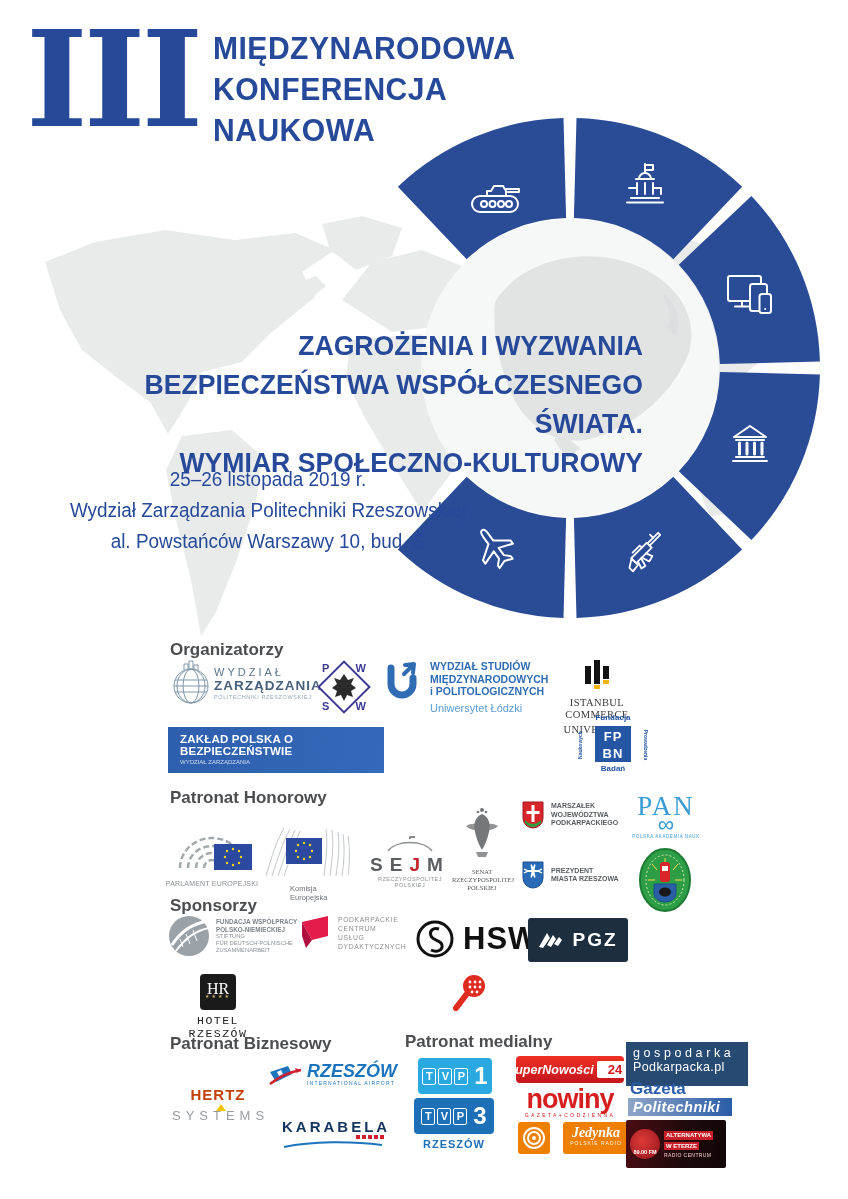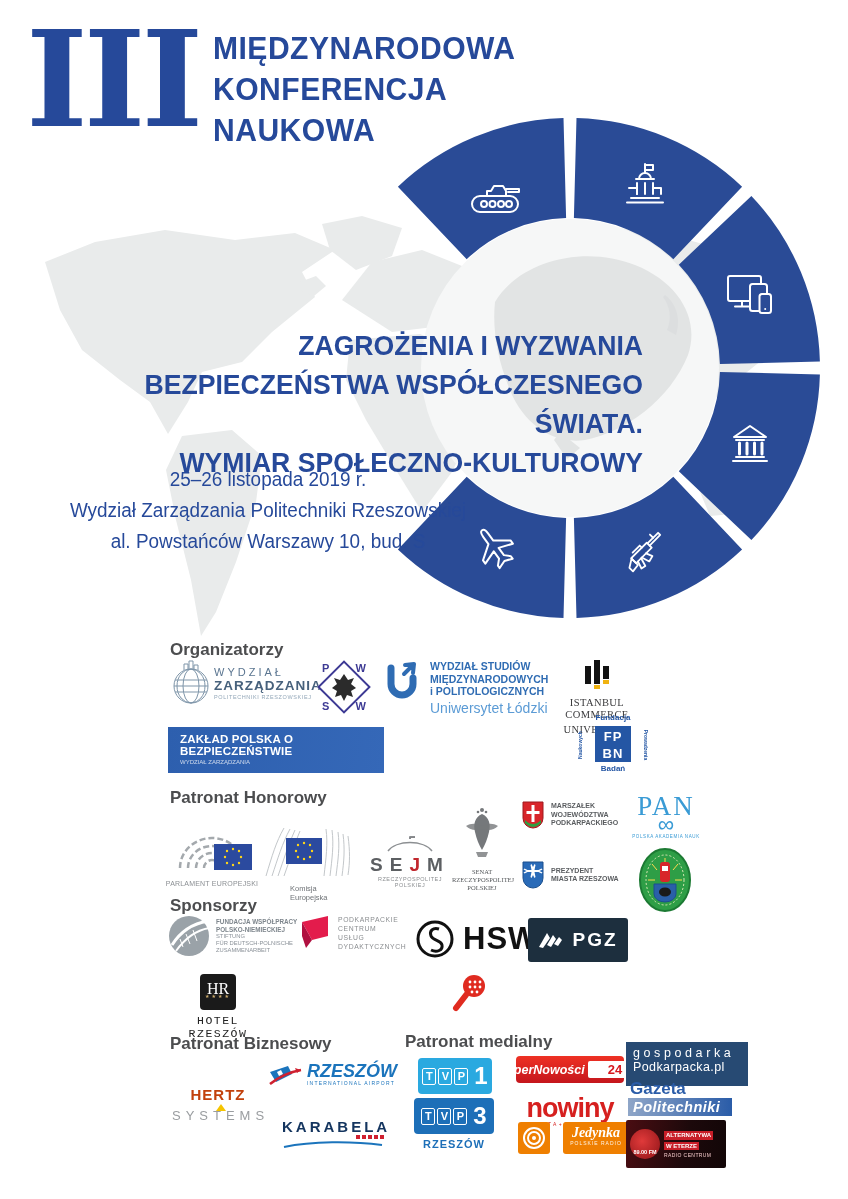--- a/index.html
+++ b/index.html
@@ -30,21 +30,21 @@
   
   .wz{left:168px;top:660px;display:flex;align-items:center;}
   .wz .t1{font-size:11px;color:#5a7590;letter-spacing:3px;}
   .wz .t2{font-size:13.5px;font-weight:bold;color:#47617c;letter-spacing:1px;}
   .wz .t3{font-size:5.5px;color:#93a7b8;letter-spacing:.6px;margin-top:1px;}
   .pwsw{left:314px;top:656px;width:60px;height:62px;}
   .pwsw .dia{position:absolute;left:11px;top:12px;width:38px;height:38px;border:2px solid #3d3a94;transform:rotate(45deg);background:#fff;}
   .pwsw span{position:absolute;font-size:11px;font-weight:bold;color:#3d3a94;}
   .ul{left:384px;top:660px;display:flex;gap:8px;align-items:flex-start;}
   .ul .t{font-size:10.5px;font-weight:bold;color:#2f6cb3;line-height:12.5px;}
-  .ul .t4{font-size:14px;font-weight:normal;color:#5b9bd5;margin-top:4px;}
+  .ul .t4{font-size:11px;font-weight:normal;color:#5b9bd5;margin-top:4px;}
   .istanbul{left:538px;top:658px;width:118px;text-align:center;}
   .istanbul .t{font-family:"Liberation Serif",serif;font-size:10.5px;color:#3b3b3d;letter-spacing:.4px;line-height:12px;margin-top:3px;}
   .znob{left:168px;top:727px;width:194px;height:40px;background:linear-gradient(100deg,#2d5fae,#3568b8);
         color:#fff;padding:6px 10px 0 12px;}
   .znob .t1{font-size:11.5px;font-weight:bold;letter-spacing:.2px;}
   .znob .t2{font-size:6px;opacity:.75;margin-top:2px;}
   .oth{left:387px;top:727px;display:flex;gap:8px;align-items:center;}
   .oth .box{width:58px;height:37px;background:#000;color:#fff;display:flex;align-items:center;justify-content:center;
             font-size:20px;letter-spacing:2px;font-weight:300;}
   .oth .t{font-size:8px;font-weight:bold;color:#191919;line-height:10px;}
@@ -116,23 +116,23 @@
   .tvp .l{border:1.5px solid #fff;border-radius:2px;width:14px;height:17px;font-size:11px;font-weight:bold;
           display:flex;align-items:center;justify-content:center;}
   .tvp .n{font-size:24px;font-weight:800;margin-left:4px;}
   .tvp1{left:418px;top:1058px;width:74px;height:36px;background:#2aa9e0;}
   .tvp3{left:414px;top:1098px;width:80px;height:36px;background:#1d6fb8;}
   .tvp3sub{left:414px;top:1138px;width:80px;text-align:center;color:#1d6fb8;font-weight:bold;
            font-size:11px;letter-spacing:1px;}
   .sn24{left:516px;top:1056px;width:108px;height:27px;background:linear-gradient(#ee3124,#c5161d);border-radius:4px;
         display:flex;align-items:center;justify-content:center;gap:3px;color:#fff;}
   .sn24 .t{font-size:12.5px;font-weight:bold;font-style:italic;}
-  .sn24 .b{background:#fff;color:#d6181f;font-weight:800;font-size:13px;padding:1px 20px;border-radius:2px;text-align:center;}
+  .sn24 .b{background:#fff;color:#d6181f;font-weight:800;font-size:13px;padding:1px 11px;border-radius:2px;text-align:center;}
   .nowiny{left:520px;top:1086px;width:100px;text-align:center;}
-  .nowiny .t{font-size:27px;font-weight:800;color:#d6201f;letter-spacing:-1px;line-height:26px;margin-top:9px;}
+  .nowiny .t{font-size:27px;font-weight:800;color:#d6201f;letter-spacing:-1px;line-height:26px;}
   .nowiny .s{font-size:5px;color:#d6201f;letter-spacing:2.4px;}
   .jedynka{left:518px;top:1122px;display:flex;gap:13px;}
   .jedynka .ic{width:32px;height:32px;background:#ef7f00;border-radius:3px;display:flex;align-items:center;justify-content:center;}
   .jedynka .bx{width:66px;height:32px;background:#ef7f00;border-radius:3px;color:#fff;text-align:center;padding-top:4px;}
   .jedynka .t{font-family:"Liberation Serif",serif;font-style:italic;font-weight:bold;font-size:14px;line-height:14px;}
   .jedynka .s{font-size:5px;letter-spacing:1px;opacity:.9;}
   .gosp{left:626px;top:1042px;width:108px;height:36px;background:#274a73;color:#fff;padding:4px 7px;}
   .gosp .t1{font-size:12.5px;letter-spacing:3.6px;line-height:14px;}
   .gosp .t2{font-size:12.5px;letter-spacing:.4px;line-height:14px;}
   .gazeta{left:628px;top:1080px;width:104px;}

